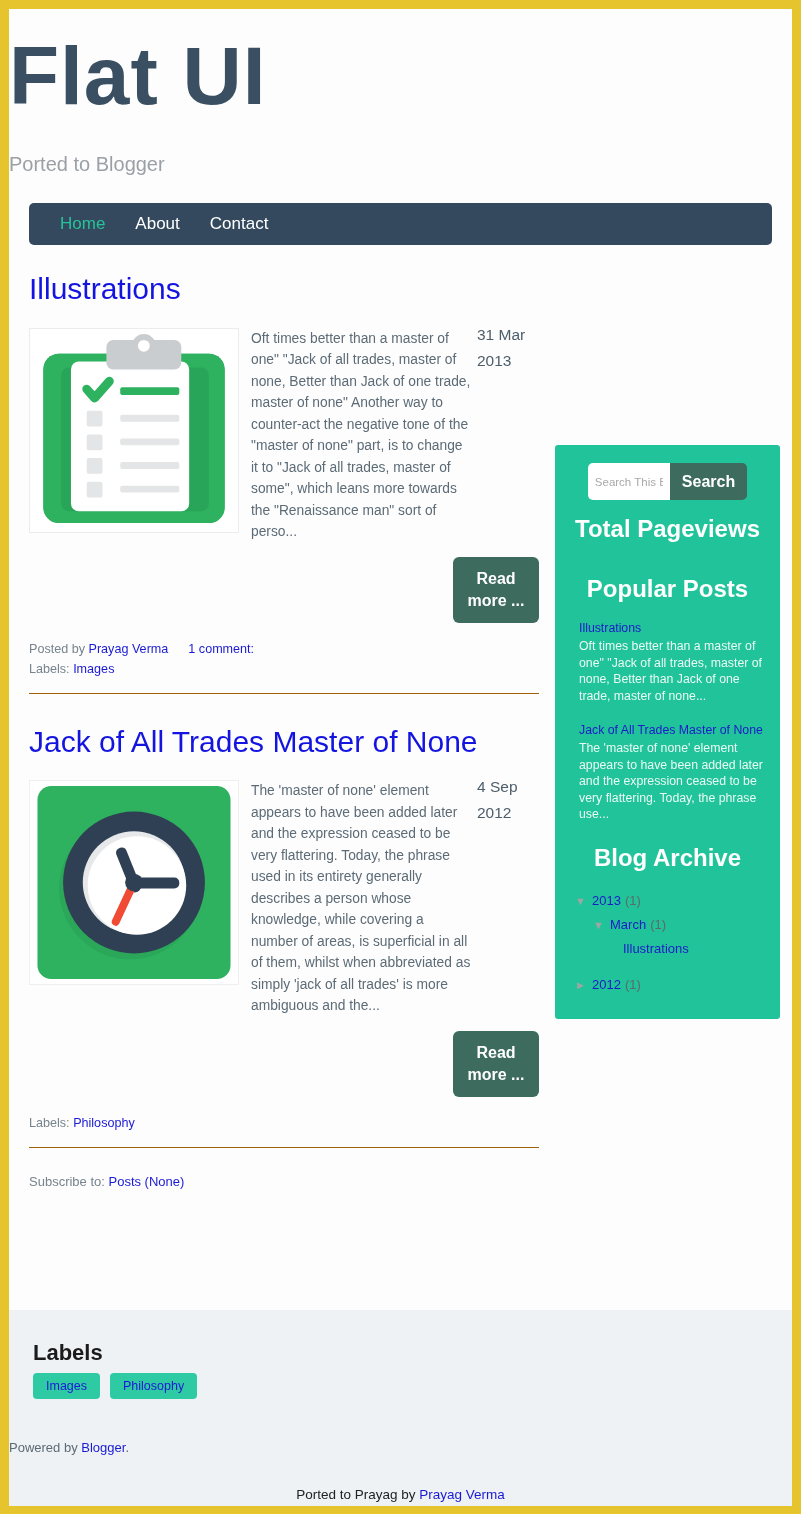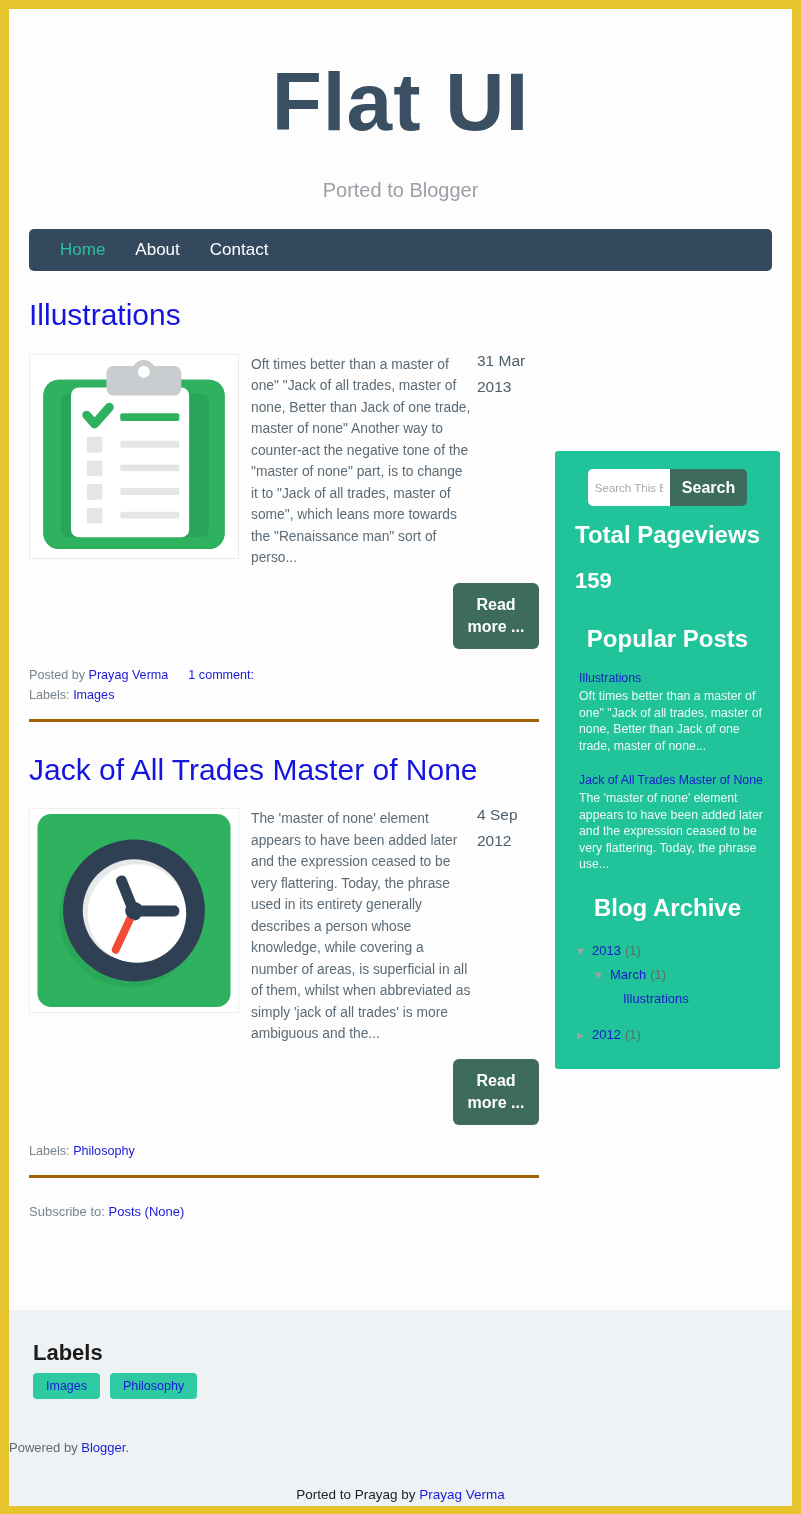--- a/index.html
+++ b/index.html
@@ -16,22 +16,22 @@
     width: 801px;
     height: 1514px;
     background: #fdfdfd;
     border: 9px solid #e5c42d;
     border-bottom-width: 8px;
     overflow: hidden;
   }
 
   
   .header {
-    text-align: center;
-    padding-top: 50px;
+    text-align: left;
+    padding-top: 24px;
     background: #fdfdfd;
   }
   .blog-title {
     font-size: 82px;
     line-height: 86px;
     font-weight: 700;
     color: #3a5062;
     letter-spacing: 1px;
   }
   .blog-subtitle {
@@ -123,21 +123,21 @@
     cursor: pointer;
     border: none;
     font-family: "Liberation Sans", sans-serif;
   }
 
   .post-meta {
     margin-top: 16px;
     font-size: 12.6px;
     line-height: 20px;
     color: #77838d;
-    border-bottom: 3px solid #a16207;
+    border-bottom: 1px solid #a16207;
     padding-bottom: 14px;
   }
   .meta-line { display: block; }
   .meta-link { color: #1a1ad6; text-decoration: none; cursor: pointer; }
   .meta-gap { display: inline-block; width: 13px; }
 
   .subscribe {
     margin-top: 24px;
     font-size: 13px;
     color: #77838d;
@@ -375,21 +375,20 @@
       <div class="sidebar">
 
         <div class="search-row">
           <div class="search-box">
             <input class="search-input" type="text" placeholder="Search This Blog" style="">
             <button class="search-btn">Search</button>
           </div>
         </div>
 
         <div class="side-h2">Total Pageviews</div>
-        <div class="pageviews-count">159</div>
 
         <div class="side-h2 pop">Popular Posts</div>
         <div class="pop-list">
           <div class="pop-item">
             <a class="pop-title">Illustrations</a>
             <div class="pop-snippet">Oft times better than a master of one" "Jack of all trades, master of none, Better than Jack of one trade, master of none...</div>
           </div>
           <div class="pop-item">
             <a class="pop-title">Jack of All Trades Master of None</a>
             <div class="pop-snippet">The 'master of none' element appears to have been added later and the expression ceased to be very flattering. Today, the phrase use...</div>

